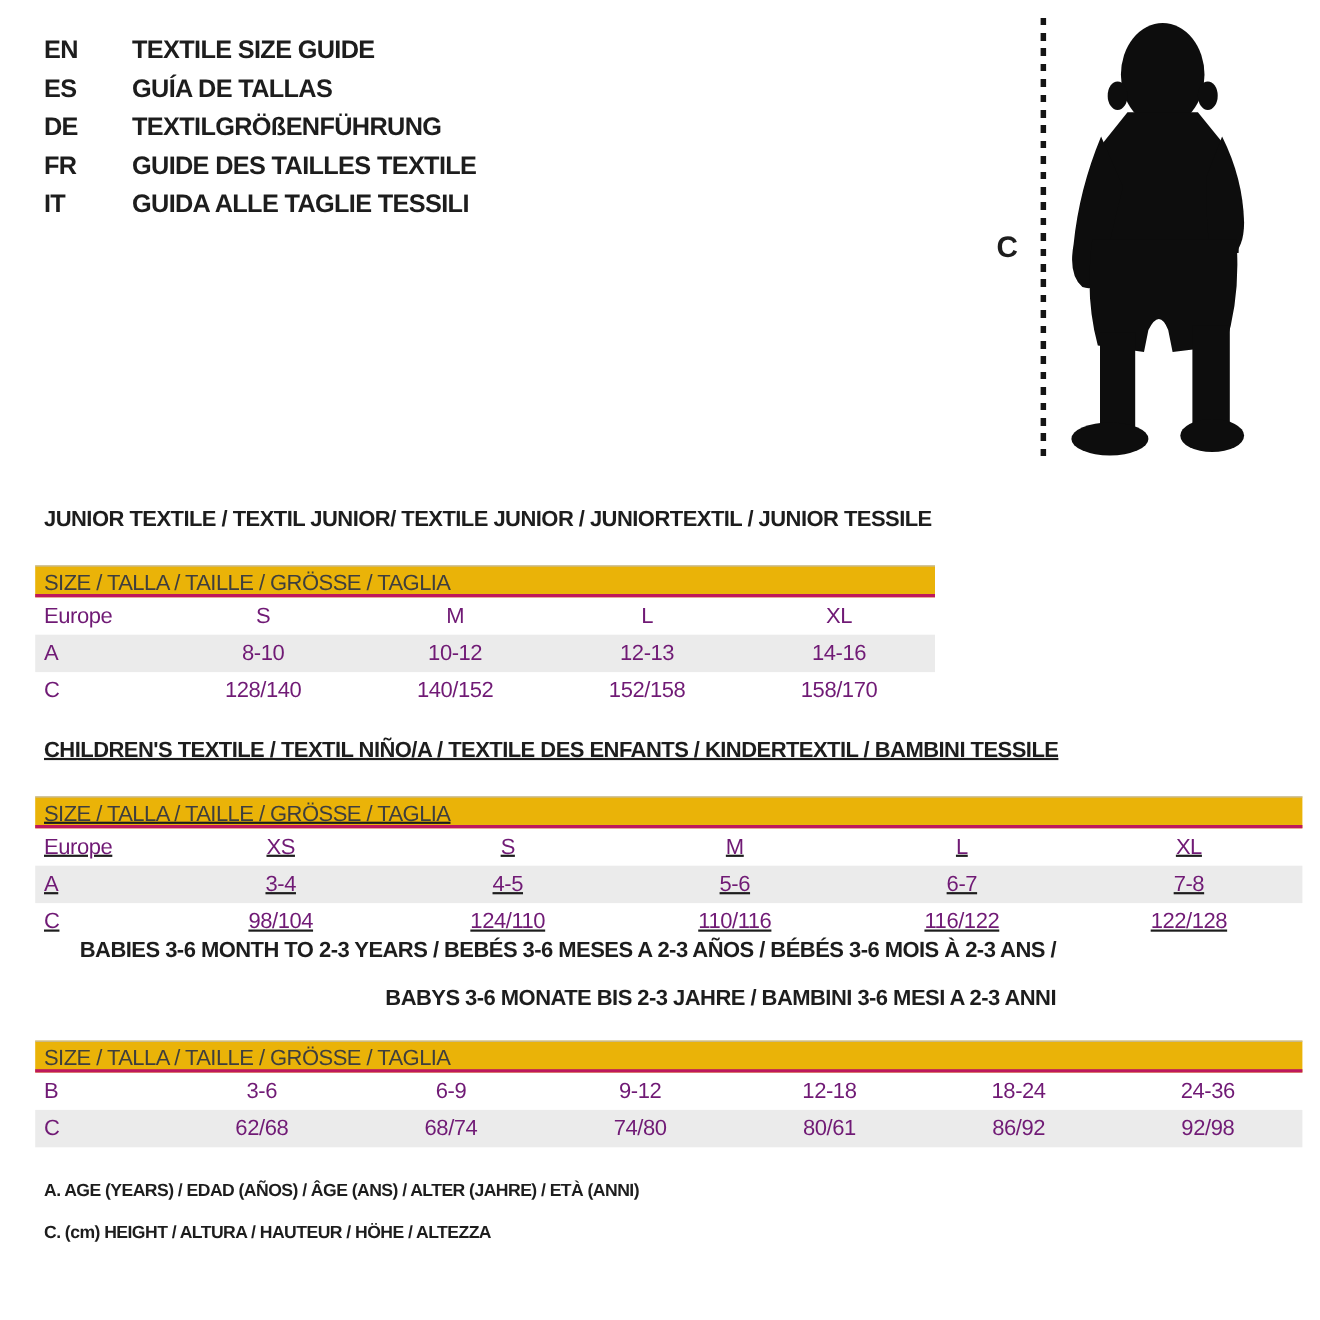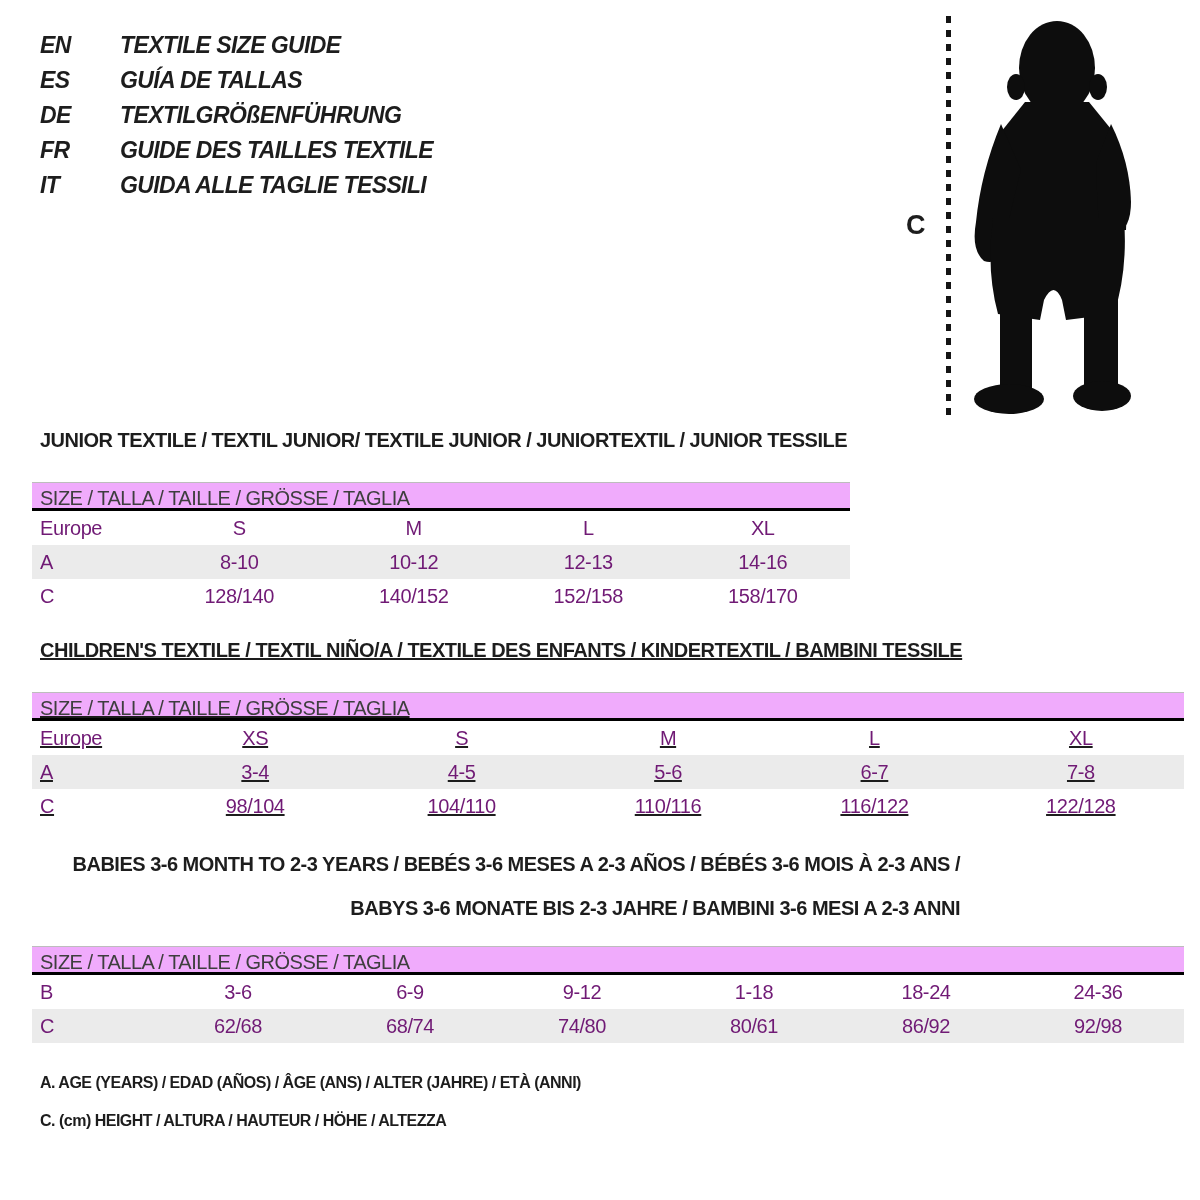--- a/index.html
+++ b/index.html
@@ -6,53 +6,53 @@
   body {
     width:1200px; height:1200px;
     background:#ffffff;
     font-family:"Liberation Sans", sans-serif;
     color:#1d1d1d;
     position:relative;
     overflow:hidden;
   }
 
   
-  .lang-block { position:absolute; left:40px; top:28px;font-style:italic; }
+  .lang-block { position:absolute; left:40px; top:28px; }
   .lang-row { display:flex; height:35px; align-items:center;
               font-weight:700; font-size:23px; letter-spacing:-0.6px; }
   .lang-code { width:80px; }
 
   
   .measure-line {
     position:absolute; left:946px; top:16px; width:5px; height:400px;
     background:repeating-linear-gradient(to bottom, #141414 0px, #141414 7px, transparent 7px, transparent 14px);
   }
   .measure-label {
     position:absolute; left:906px; top:210px;
     font-weight:700; font-size:27px; letter-spacing:-0.5px;
   }
   .toddler { position:absolute; left:963px; top:12px; width:188px; height:412px; }
 
   
   .section { position:absolute; left:32px; }
   .sec-title {
     font-weight:700; font-size:20px; line-height:24px;
-    letter-spacing:-0.5px; padding-left:8px;
+    letter-spacing:-0.5px; padding-left:8px;margin-top:32px;
   }
   .babies .sec-title { max-width:920px; line-height:44px; margin-top:-4px;text-align:right; }
 
   .size-table { margin-top:30px; }
   .w-junior { width:818px; }
   .w-wide   { width:1152px; }
 
   .bar {
     height:29px; line-height:30px;
-    background:#f0abfc; color:#3e3e3e;
+    background:#eab308; color:#3e3e3e;
     padding-left:8px; font-size:20px; letter-spacing:-0.5px;
-    border-bottom:3px solid #000000;
+    border-bottom:3px solid #be185d;
     box-sizing:border-box;
     border-top:1px solid #bdbdbd;
   }
   .trow { display:flex; height:34px; align-items:center;
           font-size:20px; letter-spacing:-0.4px; color:#701a75; }
   .trow .c0 { width:112px; padding-left:8px; flex:none; }
   .trow .c  { flex:1; text-align:center; }
   .stripe { background:#ebebeb; }
 
   .sec-junior   { top:428px; }
@@ -159,38 +159,38 @@
       <div class="c0">A</div>
       <div class="c">3-4</div>
       <div class="c">4-5</div>
       <div class="c">5-6</div>
       <div class="c">6-7</div>
       <div class="c">7-8</div>
     </div>
     <div class="trow">
       <div class="c0">C</div>
       <div class="c">98/104</div>
-      <div class="c">104/110</div>
+      <div class="c">124/110</div>
       <div class="c">110/116</div>
       <div class="c">116/122</div>
       <div class="c">122/128</div>
     </div>
   </div>
 </div>
 
 <div class="section sec-babies babies">
   <div class="sec-title">BABIES 3-6 MONTH TO 2-3 YEARS / BEBÉS 3-6 MESES A 2-3 AÑOS / BÉBÉS 3-6 MOIS À 2-3 ANS / BABYS 3-6 MONATE BIS 2-3 JAHRE / BAMBINI 3-6 MESI A 2-3 ANNI</div>
   <div class="size-table w-wide" style="margin-top:16px;">
     <div class="bar">SIZE / TALLA / TAILLE / GRÖSSE / TAGLIA</div>
     <div class="trow">
       <div class="c0">B</div>
       <div class="c">3-6</div>
       <div class="c">6-9</div>
       <div class="c">9-12</div>
-      <div class="c">1-18</div>
+      <div class="c">12-18</div>
       <div class="c">18-24</div>
       <div class="c">24-36</div>
     </div>
     <div class="trow stripe">
       <div class="c0">C</div>
       <div class="c">62/68</div>
       <div class="c">68/74</div>
       <div class="c">74/80</div>
       <div class="c">80/61</div>
       <div class="c">86/92</div>

